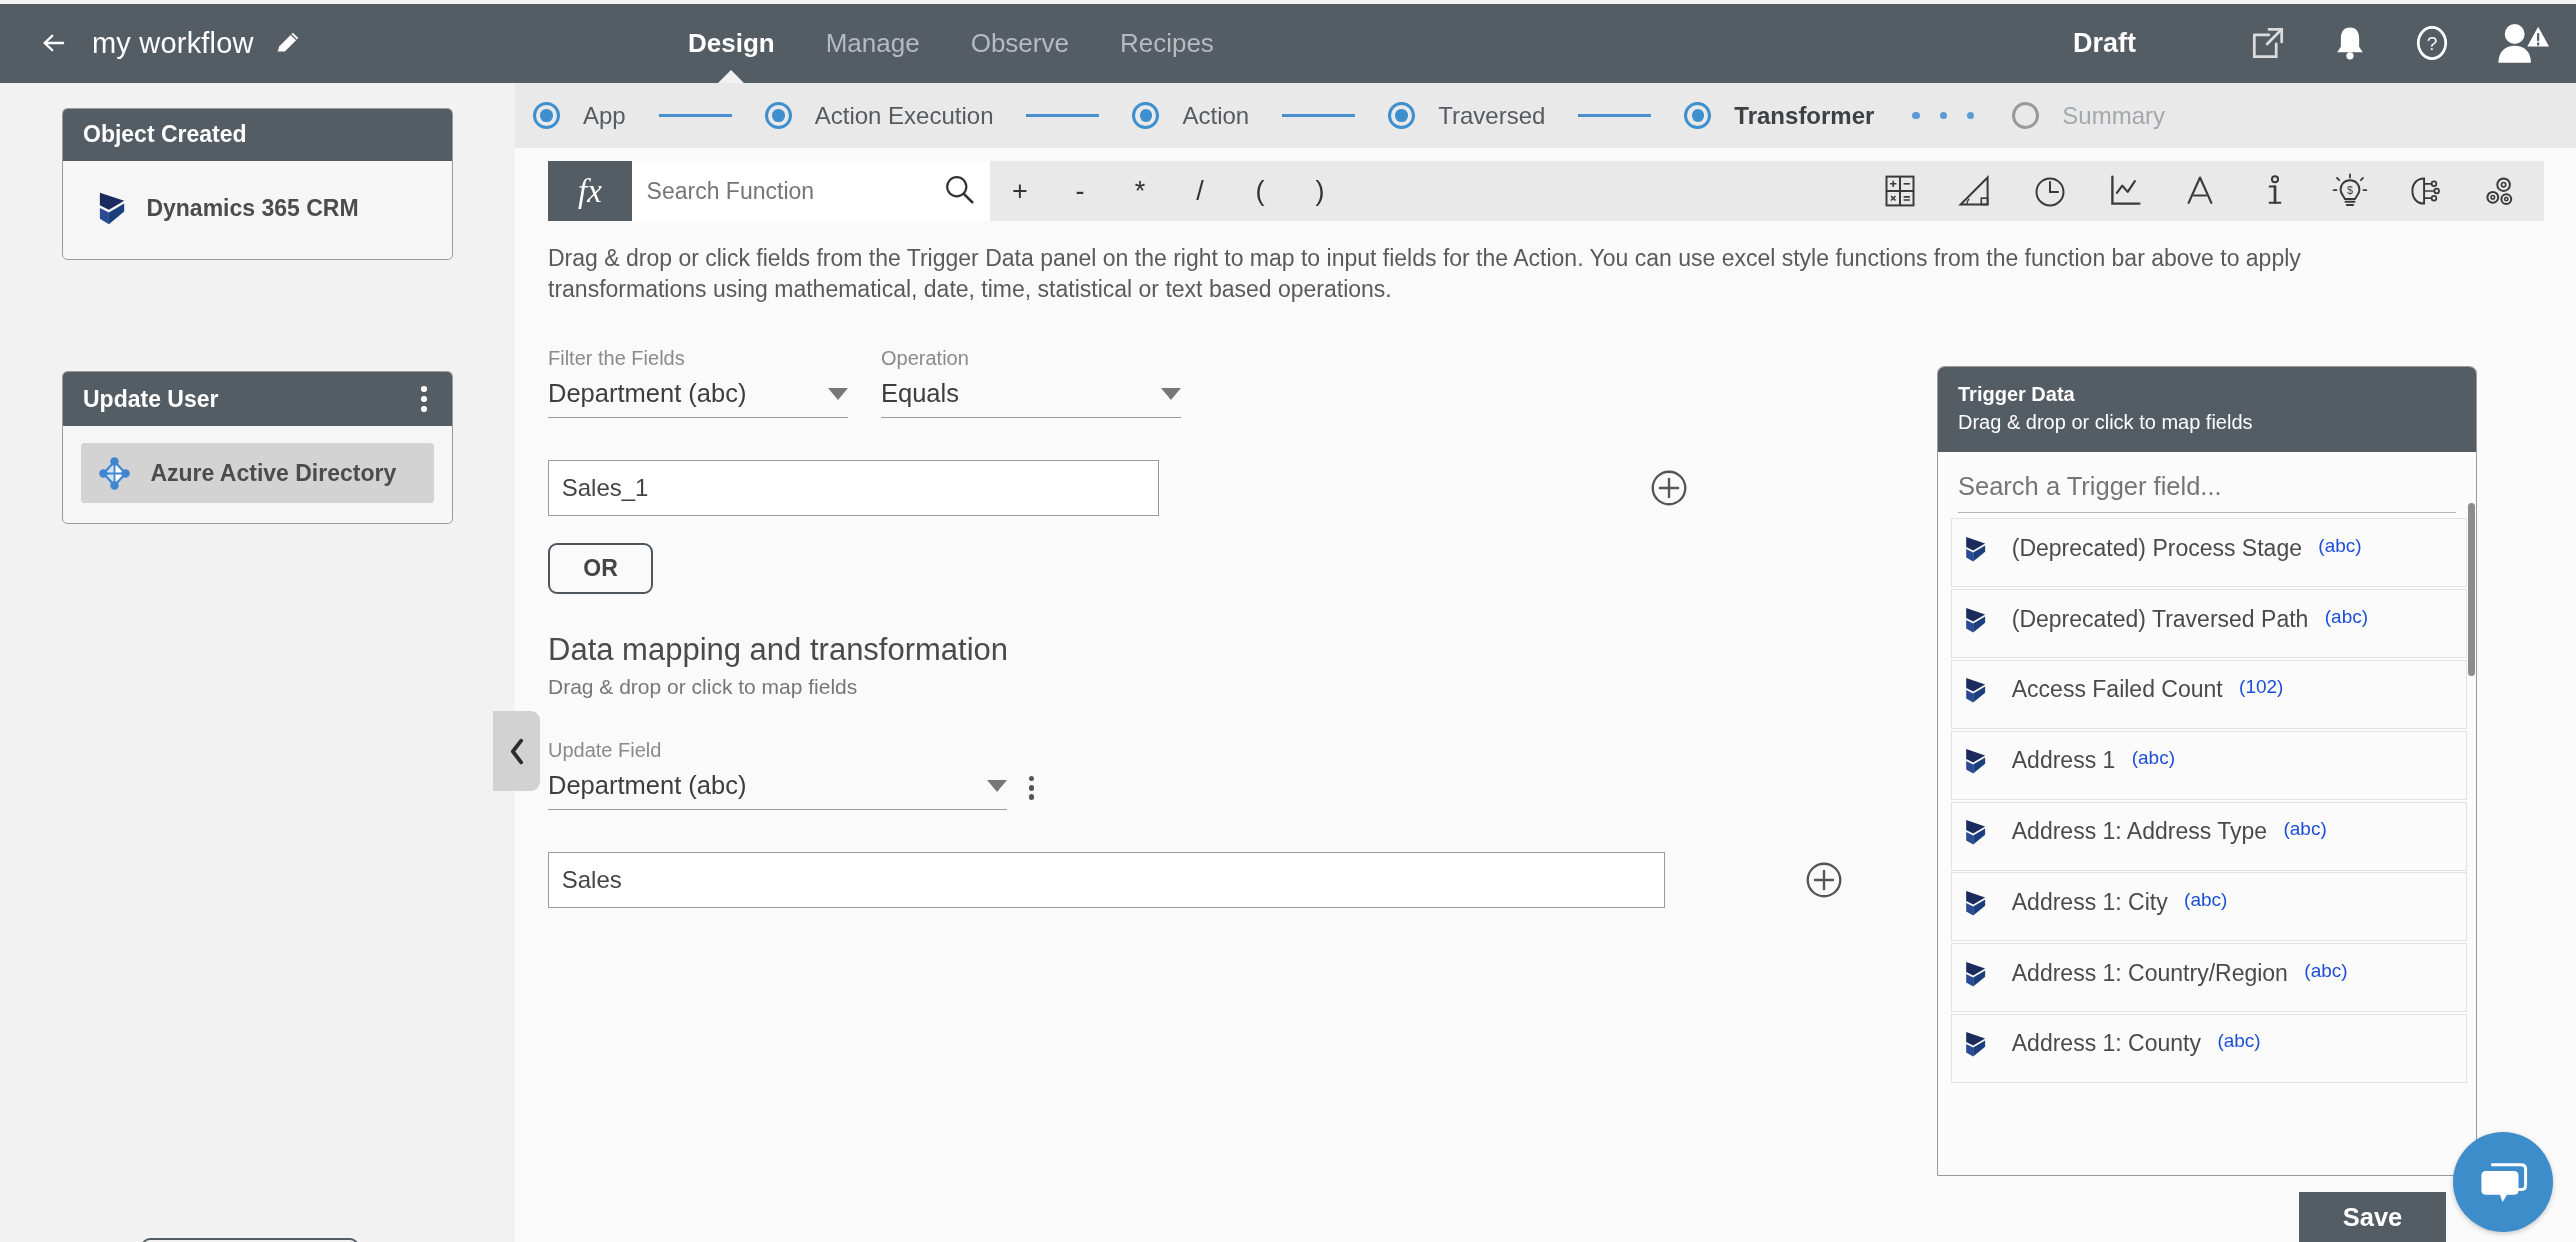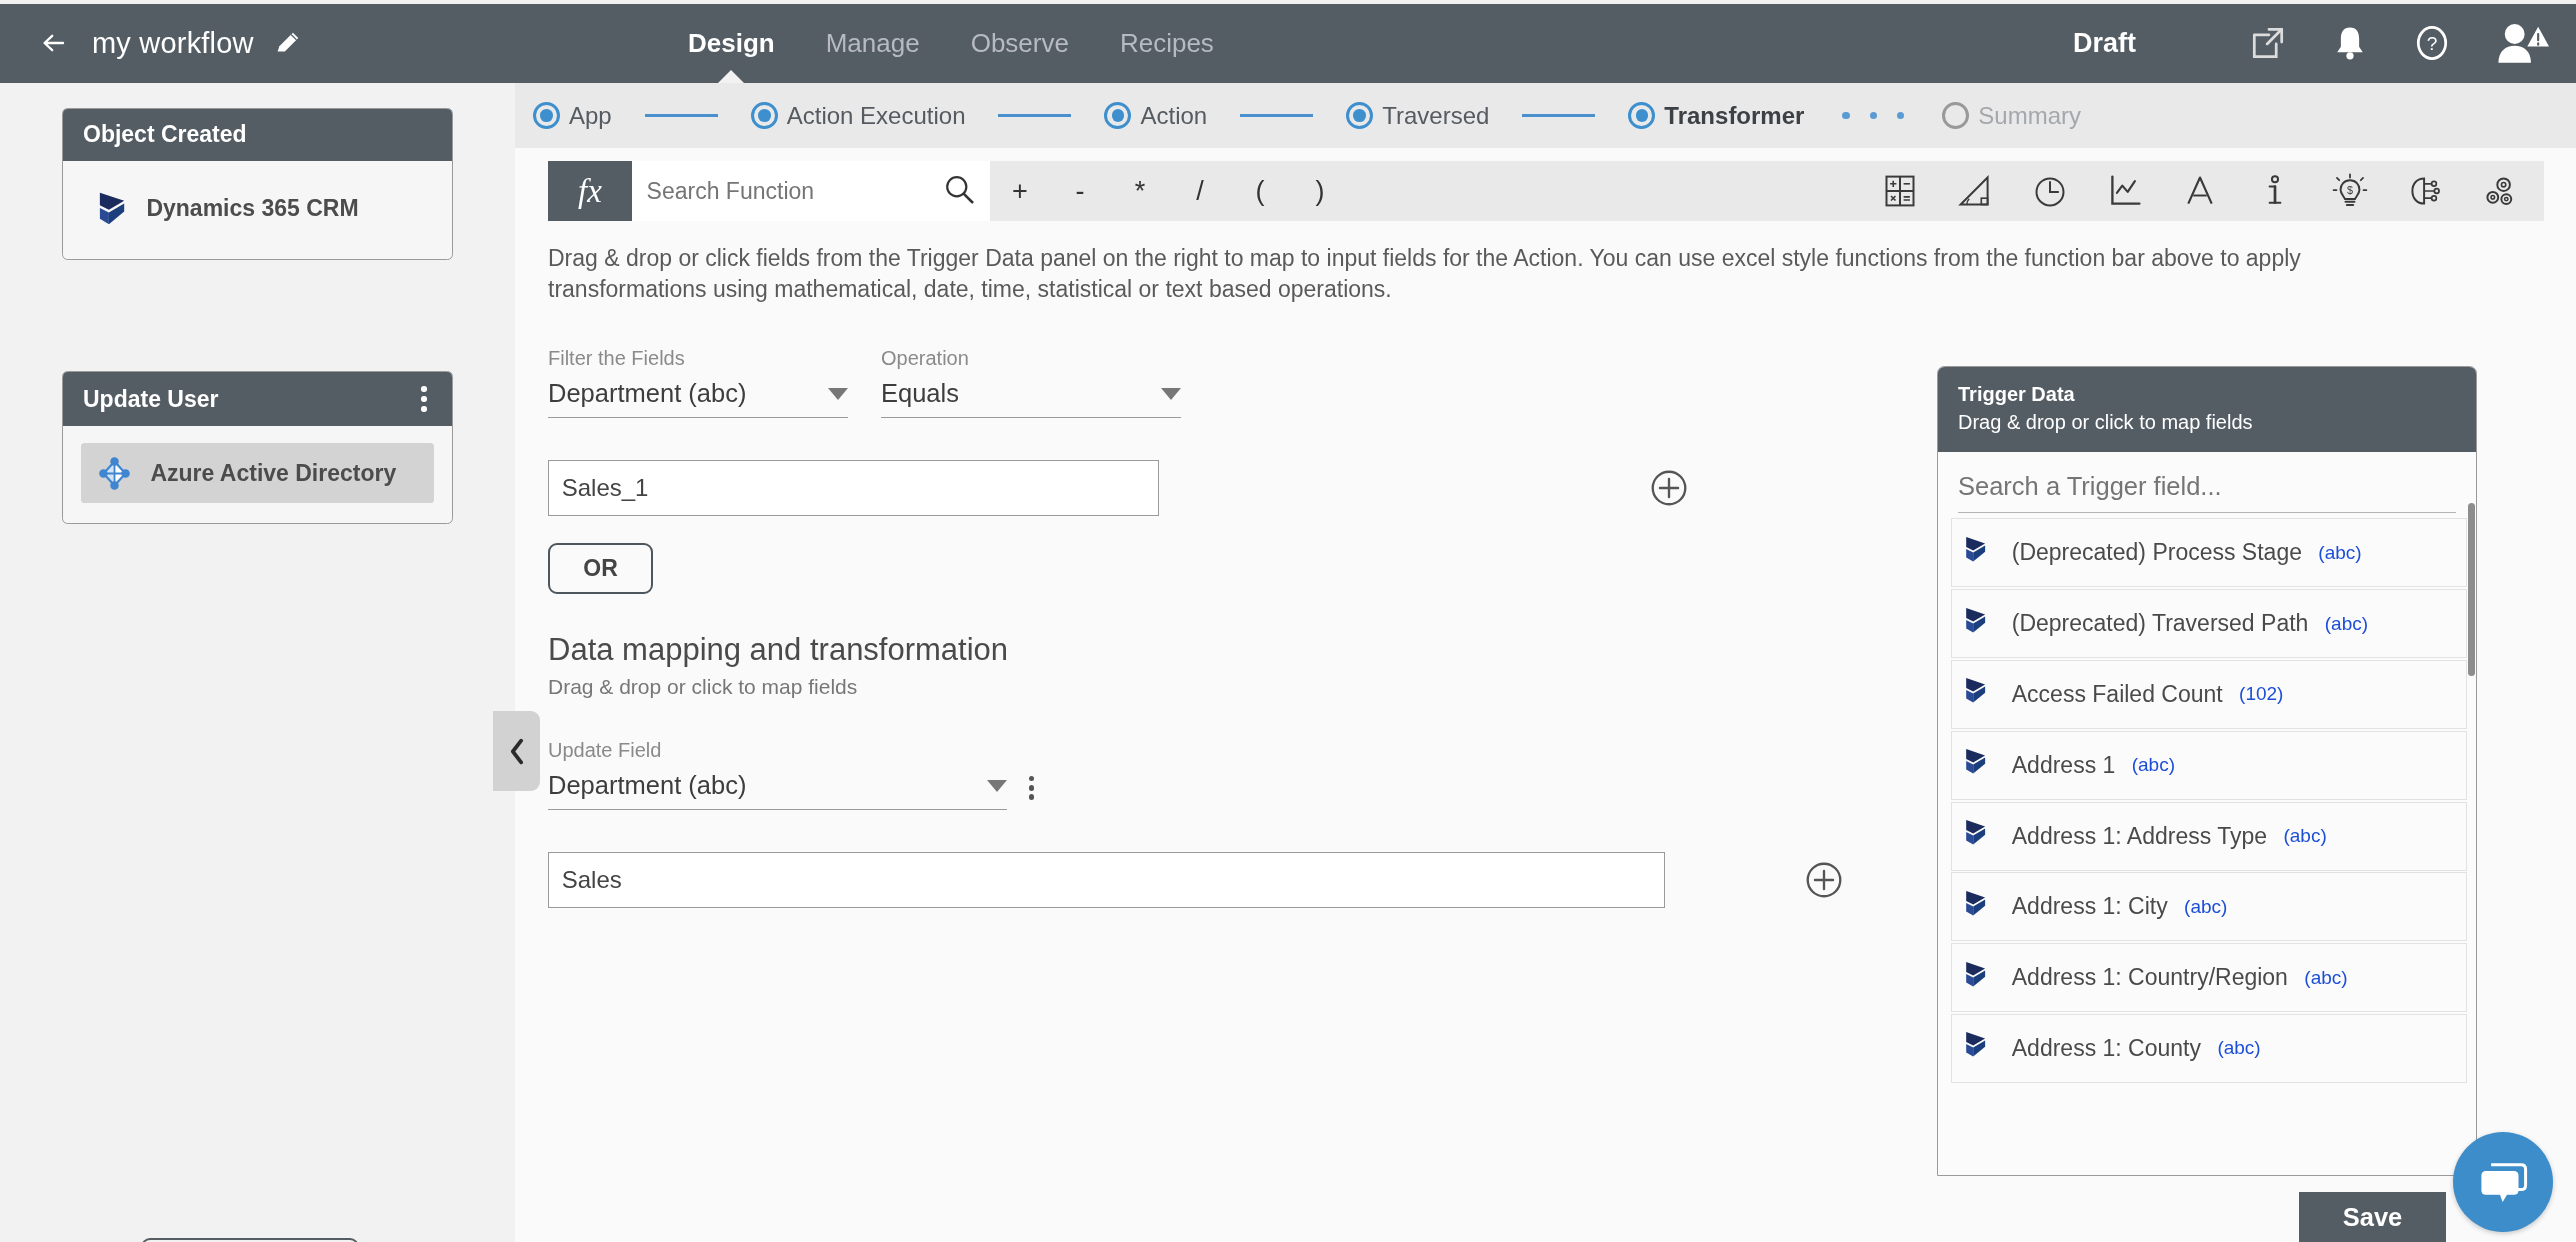--- a/index.html
+++ b/index.html
@@ -68,21 +68,21 @@
     justify-content: center; cursor: pointer; z-index: 5;
   }
 
   
   .mainpanel { position: absolute; left: 515px; top: 83px; width: 2061px; height: 1160px; background: #fafafa; }
 
   .stepper {
     position: absolute; left: 0; top: 0; width: 2061px; height: 65px;
     background: #e9e9e9; display: flex; align-items: center; padding-left: 18px;
   }
-  .step { display: flex; align-items: center; gap: 9px; text-align: center; }
+  .step { display: flex; align-items: center; gap: 23px; text-align: center; }
   .radio { width: 27px; height: 27px; border-radius: 50%; border: 3.6px solid #3d8fce; display: flex; align-items: center; justify-content: center; background: #e9e9e9; }
   .radio i { width: 12.7px; height: 12.7px; border-radius: 50%; background: #3d8fce; display: block; }
   .radio.empty { border-color: #999999; }
   .step-label { font-size: 24px; color: #555b60; }
   .step.current .step-label { font-weight: bold; color: #3c4146; }
   .step.inactive .step-label { color: #a4a8ac; }
   .connector { width: 73px; height: 2.7px; background: #4a90cf; margin: 0 33px; }
   .dots { display: flex; gap: 20px; margin: 0 38px; }
   .dots i { width: 7.3px; height: 7.3px; border-radius: 50%; background: #5a9bd4; display: block; }
 
@@ -124,21 +124,21 @@
     background: #fbfbfb; border: 1.8px solid #9a9a9a; border-radius: 7.3px 7.3px 0 0; overflow: hidden;
   }
   .trigger-head { background: #545c64; color: #fff; padding: 16.4px 20px 18px 20px; }
   .trigger-title { font-size: 20px; font-weight: bold; }
   .trigger-sub { font-size: 20px; margin-top: 4.5px; }
   .trigger-search { padding: 20px 20px 0 20px; }
   .trigger-search input { width: 100%; border: 0; border-bottom: 1.8px solid #b5b5b5; outline: 0;
                           font-size: 25.5px; color: #8e8e8e; padding-bottom: 11px; background: transparent;
                           font-family: "Liberation Sans", sans-serif; }
   .tlist { padding: 5.5px 9px 0 12.7px; }
-  .titem { display: flex; align-items: center; gap: 16.4px; border: 0.9px solid #e2e2e2; background: #fbfbfb;
+  .titem { display: flex; align-items: flex-start; gap: 16.4px; border: 0.9px solid #e2e2e2; background: #fbfbfb;
            padding: 15.5px 12.7px; margin-bottom: 1.8px; cursor: pointer; }
   .titem-label { font-size: 23px; color: #4a4a4a; }
   .titem-type { font-size: 19px; color: #1d4ed8; }
   .tscroll { position: absolute; right: 0.9px; top: 136px; width: 7.3px; height: 173px; background: #8d8d8d; border-radius: 3.6px; }
 
   .save-btn { position: absolute; left: 2299px; top: 1192px; width: 147px; height: 51px;
               background: #545c64; color: #fff; font-size: 25.5px; font-weight: bold; border: 0; cursor: pointer; }
 
   .chat-fab { position: absolute; left: 2453px; top: 1132px; width: 100px; height: 100px; border-radius: 50%;
               background: #3d8dcb; display: flex; align-items: center; justify-content: center; cursor: pointer; box-shadow: 0 1.8px 5.5px rgba(0,0,0,.2); }

